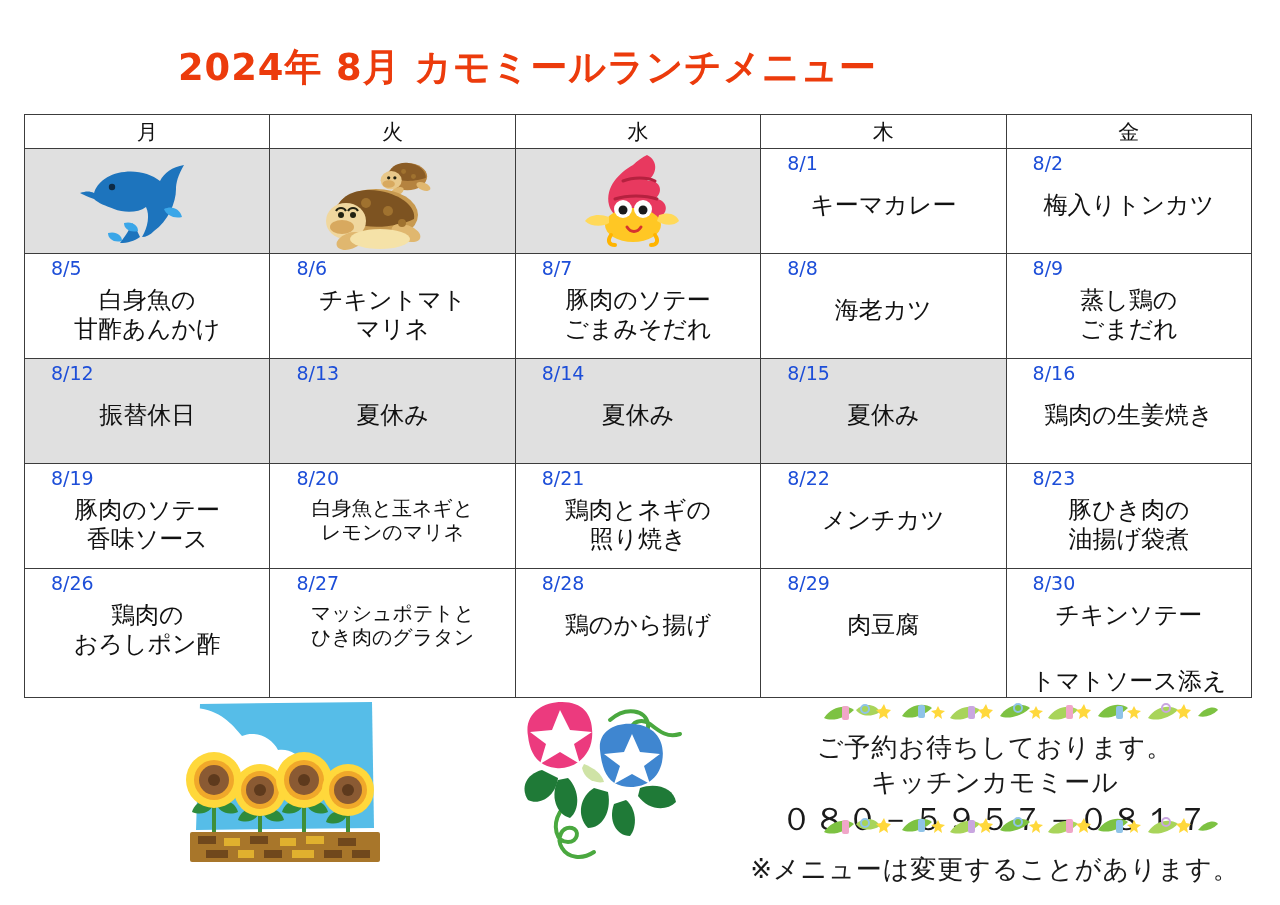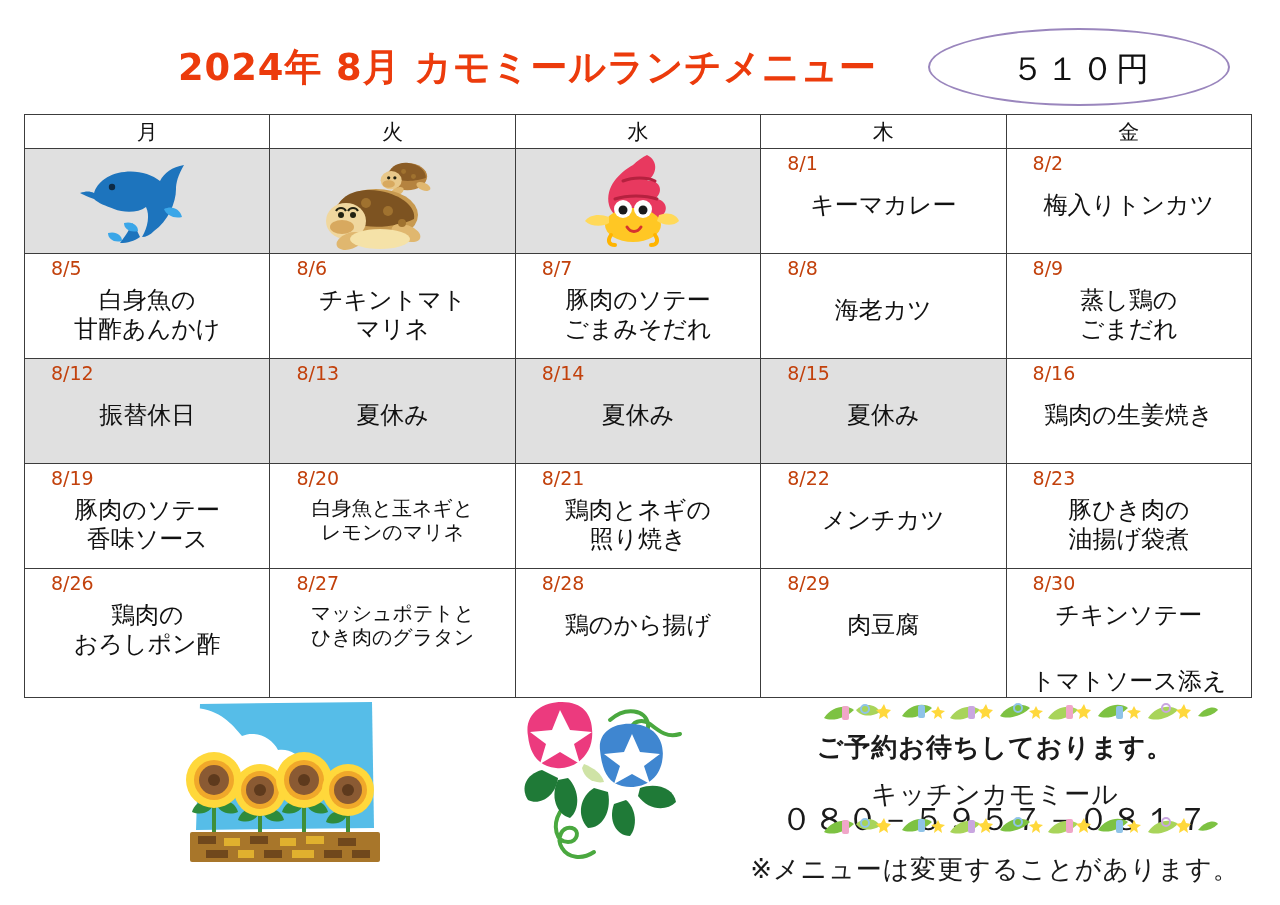--- a/index.html
+++ b/index.html
@@ -92,21 +92,21 @@
     height: 105px;
     vertical-align: top;
     background: #ffffff;
     position: relative;
   }
   .calendar tbody td.shaded { background: #e0e0e0; }
 
   .cell-date {
     display: block;
     font-size: 19px;
-    color: #c2410c;
+    color: #1d4ed8;
     text-align: left;
     padding: 4px 0 0 26px;
     line-height: 1.1;
     height: 24px;
     font-family: "DejaVu Sans", sans-serif;
   }
   .cell-menu {
     display: block;
     text-align: center;
     font-size: 24px;
@@ -162,43 +162,40 @@
   .deco-band.top { top: 0px; }
   .deco-band.bottom { top: 114px; }
   .footer-line {
     position: absolute;
     left: 0;
     width: 510px;
     text-align: center;
     color: #1a1a1a;
     font-family: "DejaVu Sans", sans-serif;
   }
-  .footer-reserve { top: 30px; font-size: 26px; letter-spacing: 1px; font-weight: bold; }
-  .footer-shop    { top: 65px; font-size: 26px; letter-spacing: 1px; margin-top: 12px; }
+  .footer-reserve { top: 30px; font-size: 26px; letter-spacing: 1px; }
+  .footer-shop    { top: 65px; font-size: 26px; letter-spacing: 1px; }
   .footer-phone   { top: 98px; font-size: 32px; letter-spacing: 1px; }
   .footer-note {
     position: absolute;
     left: 0;
     top: 152px;
     width: 510px;
     text-align: center;
     font-size: 26px;
     color: #1a1a1a;
     letter-spacing: 1px;
     font-family: "DejaVu Sans", sans-serif;
   }
 </style>
 </head>
 <body>
 
 <div class="header">
   <div class="title">2024年  8月  カモミールランチメニュー</div>
-  <div class="price-badge">
-    <div class="price-badge-text">５１０円</div>
-  </div>
 </div>
 
 <table class="calendar">
   <thead>
     <tr>
       <th>月</th>
       <th>火</th>
       <th>水</th>
       <th>木</th>
       <th>金</th>

